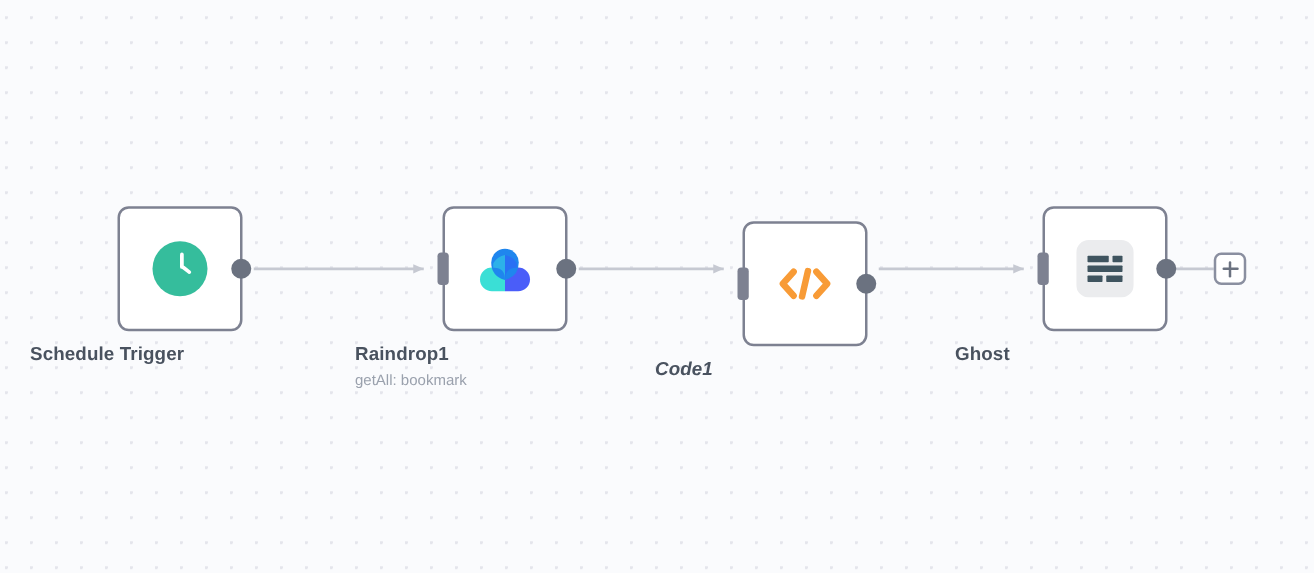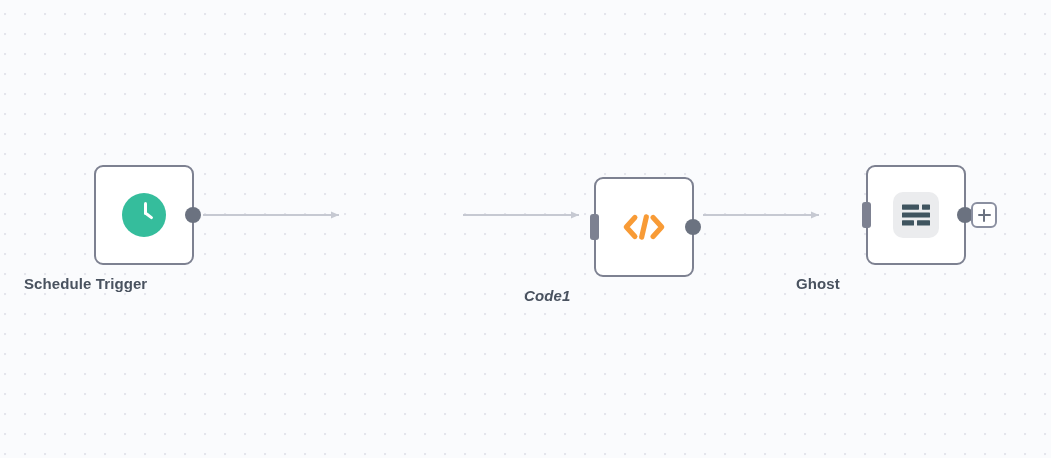--- a/index.html
+++ b/index.html
@@ -195,39 +195,61 @@
         <div class="clock-hand-v"></div>
         <div class="clock-hand-h"></div>
       </div>
     </div>
     <div class="ep-out"></div>
     <div class="node-label">
       <div class="node-title">Schedule Trigger</div>
     </div>
   </div>
 
+  <div class="node" style="left:354px; top:165px;">
+    <div class="icon-wrap">
+      <svg width="44" height="44" viewBox="0 0 44 44">
+
+        <path d="M22 40 L11.5 40 A9.5 9.5 0 0 1 11.5 21 Q22 21 22 31 Z" fill="#3adfd6"></path>
+
+        <path d="M22 40 L32.5 40 A9.5 9.5 0 0 0 32.5 21 Q22 21 22 31 Z" fill="#4a5df9"></path>
+
+        <path d="M22 6 A11 11 0 0 1 33 17 Q33 28 22 31 Q11 28 11 17 A11 11 0 0 1 22 6 Z" fill="#1f86ee"></path>
+
+        <path d="M22 31 Q22 21 12.8 21.3 A11 11 0 0 1 12.6 17.6 Q16 12 22 11 Z" fill="#2fb8e8" opacity="0.85"></path>
+
+        <path d="M22 31 Q22 21 31.2 21.3 A11 11 0 0 0 31.4 17.6 Q28 12 22 11 Z" fill="#2b6cf5" opacity="0.85"></path>
+      </svg>
+    </div>
+    <div class="ep-in"></div>
+    <div class="ep-out"></div>
+    <div class="node-label">
+      <div class="node-title">Raindrop1</div>
+      <div class="node-sub">getAll: bookmark</div>
+    </div>
+  </div>
 
   <div class="node" style="left:594px; top:177px;font-style:italic;">
     <div class="icon-wrap">
       <svg width="48" height="44" viewBox="0 0 48 44">
         <g fill="none" stroke="#f89b36" stroke-width="5.4" stroke-linecap="round" stroke-linejoin="round">
           <polyline points="14.5,12 5.5,22 14.5,32"></polyline>
           <polyline points="33.5,12 42.5,22 33.5,32"></polyline>
         </g>
         <rect x="21.3" y="8.5" width="5.4" height="27" rx="2.4" fill="#f89b36" transform="rotate(13 24 22)"></rect>
       </svg>
     </div>
     <div class="ep-in"></div>
     <div class="ep-out"></div>
     <div class="node-label">
       <div class="node-title">Code1</div>
     </div>
   </div>
 
-  <div class="node" style="left:866px; top:165px;">
+  <div class="node" style="left:834px; top:165px;">
     <div class="icon-wrap">
       <svg width="46" height="46" viewBox="0 0 46 46">
         <rect x="0" y="0" width="46" height="46" rx="10" fill="#ebecee"></rect>
         <g fill="#3f545f">
           <rect x="9" y="12.5" width="17" height="5.2" rx="0.6"></rect>
           <rect x="29" y="12.5" width="8" height="5.2" rx="0.6"></rect>
           <rect x="9" y="20.4" width="28" height="5.2" rx="0.6"></rect>
           <rect x="9" y="28.3" width="12" height="5.2" rx="0.6"></rect>
           <rect x="24" y="28.3" width="13" height="5.2" rx="0.6"></rect>
         </g>

